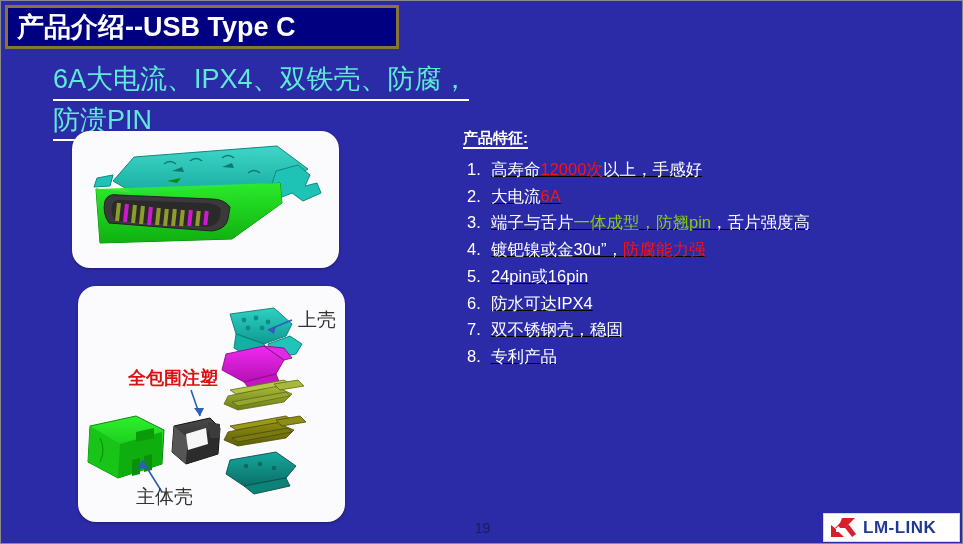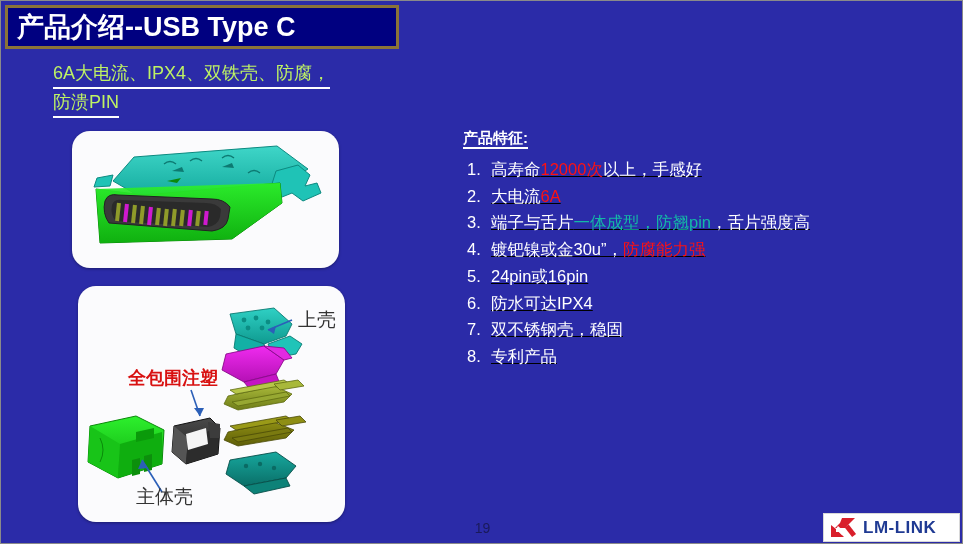--- a/index.html
+++ b/index.html
@@ -40,22 +40,22 @@
     white-space: nowrap;
     line-height: 1;
   }
 
   
   #subtitle {
     position: absolute;
     left: 52px;
     top: 61px;
     width: 430px;
-    color: #bef264;
-    font-size: 18px;
+    color: #5eead4;
+    font-size: 27px;
     font-weight: normal;
     line-height: 1.32;
   }
   #subtitle .ln {
     display: inline-block;
     border-bottom: 2px solid #ffffff;
     padding-bottom: 1px;
   }
   #subtitle .ln2 { margin-top: 2px; text-align: center; }
 
@@ -331,21 +331,21 @@
       <text x="50" y="86" font-family="DejaVu Sans, sans-serif" font-size="18" fill="#D81111" font-weight="bold">全包围注塑</text>
       <text x="58" y="205" font-family="DejaVu Sans, sans-serif" font-size="19" fill="#333333">主体壳</text>
     </svg>
   </div>
 
   <div id="features">
     <div id="features-heading">产品特征:</div>
     <ol id="features-list">
         <li><span>高寿命</span><span class="hl" style="color: rgb(255, 17, 17);">12000次</span><span>以上，手感好</span></li>
         <li><span>大电流</span><span class="hl" style="color: rgb(255, 17, 17);">6A</span></li>
-        <li><span>端子与舌片</span><span class="hl" style="color: #14b8a6;">一体成型，防翘pin</span><span>，舌片强度高</span></li>
+        <li><span>端子与舌片</span><span class="hl" style="color: #84cc16;">一体成型，防翘pin</span><span>，舌片强度高</span></li>
         <li><span>镀钯镍或金30u”，</span><span class="hl" style="color: rgb(255, 17, 17);">防腐能力强</span></li>
         <li><span>24pin或16pin</span></li>
         <li><span>防水可达IPX4</span></li>
         <li><span>双不锈钢壳，稳固</span></li>
         <li><span>专利产品</span></li>
       </ol>
   </div>
 
   <div id="slide-number">19</div>
 

